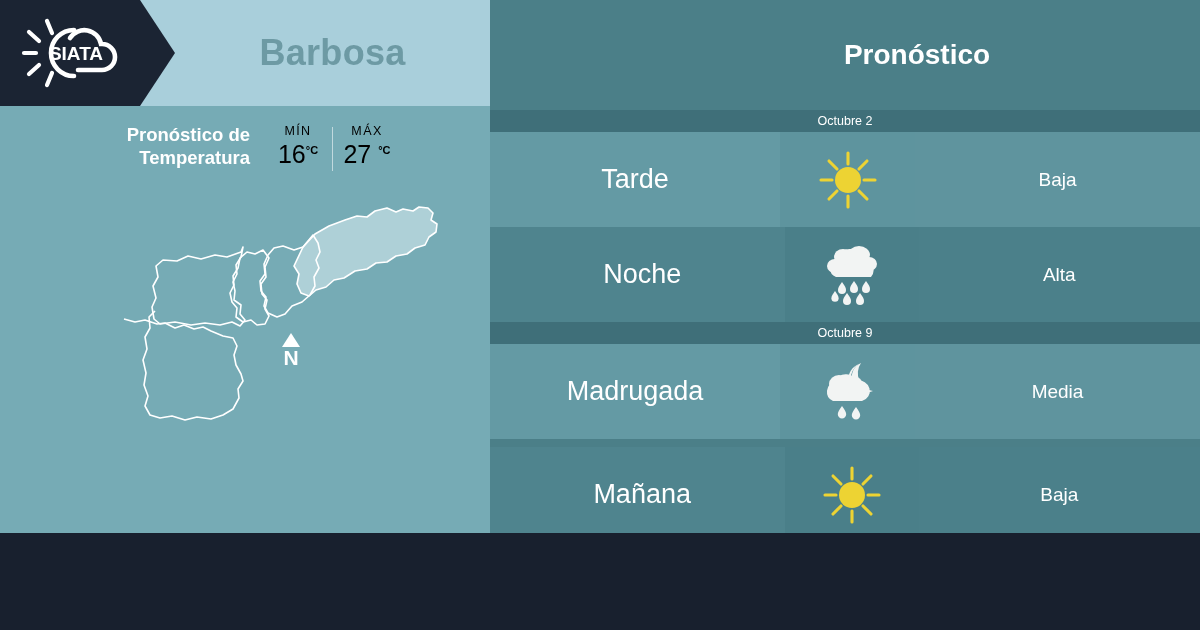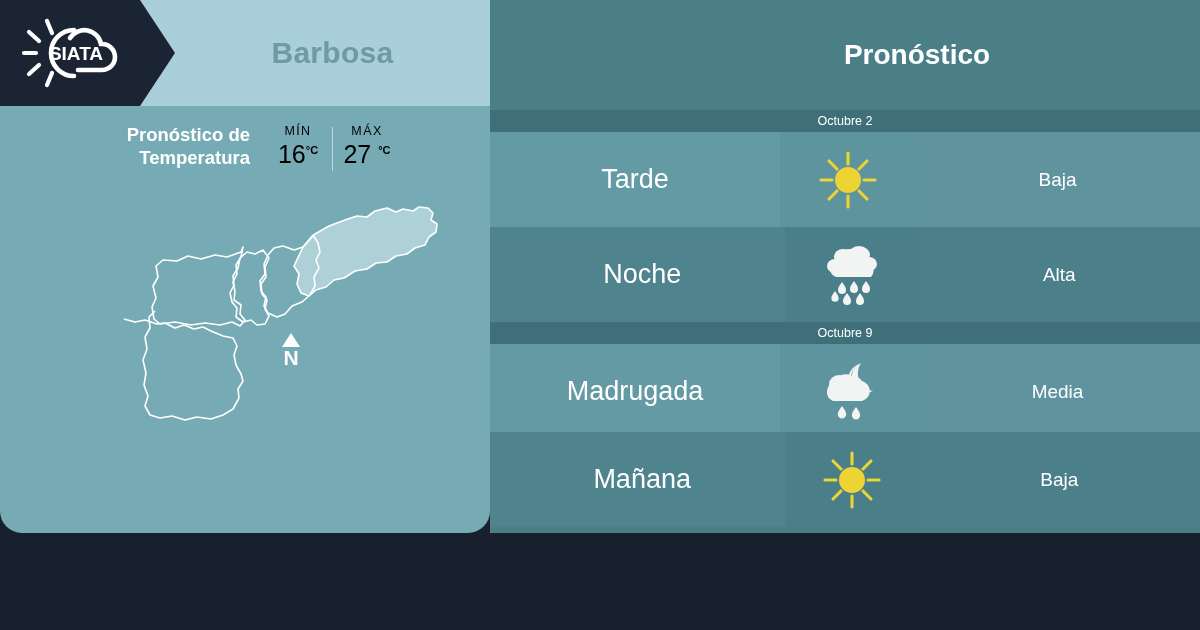--- a/index.html
+++ b/index.html
@@ -1,27 +1,27 @@
 <!DOCTYPE html>
 <html><head>
 <meta charset="utf-8">
 <style>
   html,body{margin:0;padding:0;background:#18202e;}
   body{font-family:"Liberation Sans","DejaVu Sans",sans-serif;}
   #page{position:relative;width:1200px;height:630px;overflow:hidden;background:#18202e;}
 
   
-  #left-panel{position:absolute;left:0;top:0;width:490px;height:533px;background:#76abb5;border-radius:22px;}
+  #left-panel{position:absolute;left:0;top:0;width:490px;height:533px;background:#76abb5;}
   #left-header{position:absolute;left:0;top:0;width:490px;height:106px;background:#a9cfdb;}
   #logo-badge{position:absolute;left:0;top:0;width:175px;height:106px;background:#1b2433;
      clip-path:polygon(0 0, 140px 0, 175px 53px, 140px 106px, 0 106px);}
   #logo-mark{position:absolute;left:16px;top:14px;width:120px;height:78px;}
   #city-title{position:absolute;left:175px;top:0;width:315px;height:106px;
      display:flex;align-items:center;justify-content:center;
-     color:#6d9aa4;font-size:30px;font-weight:bold;letter-spacing:.3px;}
+     color:#6d9aa4;font-size:36px;font-weight:bold;letter-spacing:.3px;}
 
   #temp-block{position:absolute;left:82px;top:124px;width:330px;height:60px;
      display:flex;align-items:flex-start;}
   #temp-label{color:#fff;font-size:18.5px;font-weight:bold;line-height:1.22;text-align:right;
      width:182px;padding-right:14px;box-sizing:border-box;}
   .temp-col{width:68px;text-align:center;color:#000000;}
   .temp-col .cap{font-size:12.5px;letter-spacing:1.4px;display:block;margin-bottom:2px;}
   .temp-col .val{font-size:25px;font-weight:300;display:block;}
   .temp-col .val sup{font-size:11px;font-weight:600;vertical-align:super;}
   #temp-div{width:1px;height:44px;background:rgba(255,255,255,.55);margin:3px 0 0 0;}
@@ -41,21 +41,21 @@
 
   .date-bar{position:absolute;left:490px;width:710px;height:22px;background:#3f6f79;
      color:#fff;font-size:12.5px;display:flex;align-items:center;justify-content:center;}
   #date-bar-1{top:110px;}
   #date-bar-2{top:322px;}
 
   .fc-row{position:absolute;left:490px;width:710px;height:95px;display:flex;}
   #row-0{top:132px;}
   #row-1{top:227px;}
   #row-2{top:344px;}
-  #row-3{top:432px;}
+  #row-3{top:447px;}
   .fc-row.lite .c-period{background:#649aa4;}
   .fc-row.lite .c-icon{background:#5e949e;}
   .fc-row.lite .c-level{background:#5f949e;}
   .fc-row.dark .c-period{background:#4f848e;padding-left:9px;}
   .fc-row.dark .c-icon{background:#4a7f89;}
   .fc-row.dark .c-level{background:#4b808a;}
   .c-period{width:290px;display:flex;align-items:center;justify-content:center;
      color:#fff;font-size:27px;font-weight:300;}
   .c-icon{width:135px;display:flex;align-items:center;justify-content:center;}
   .c-level{width:285px;display:flex;align-items:center;justify-content:center;

